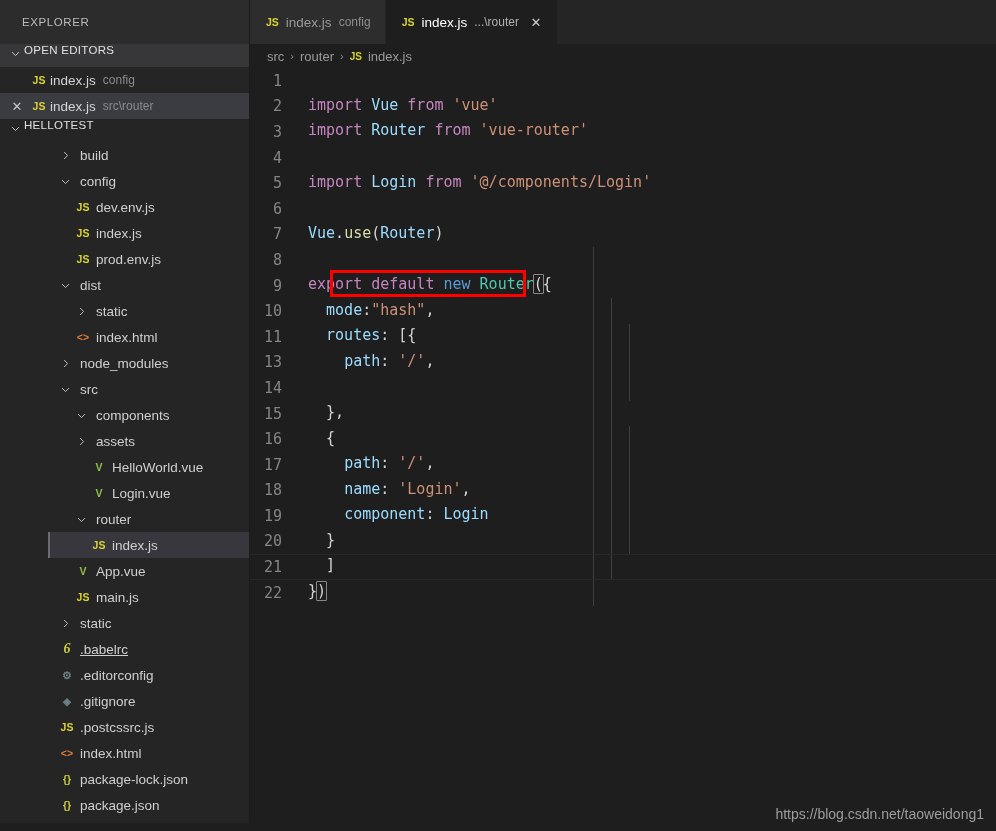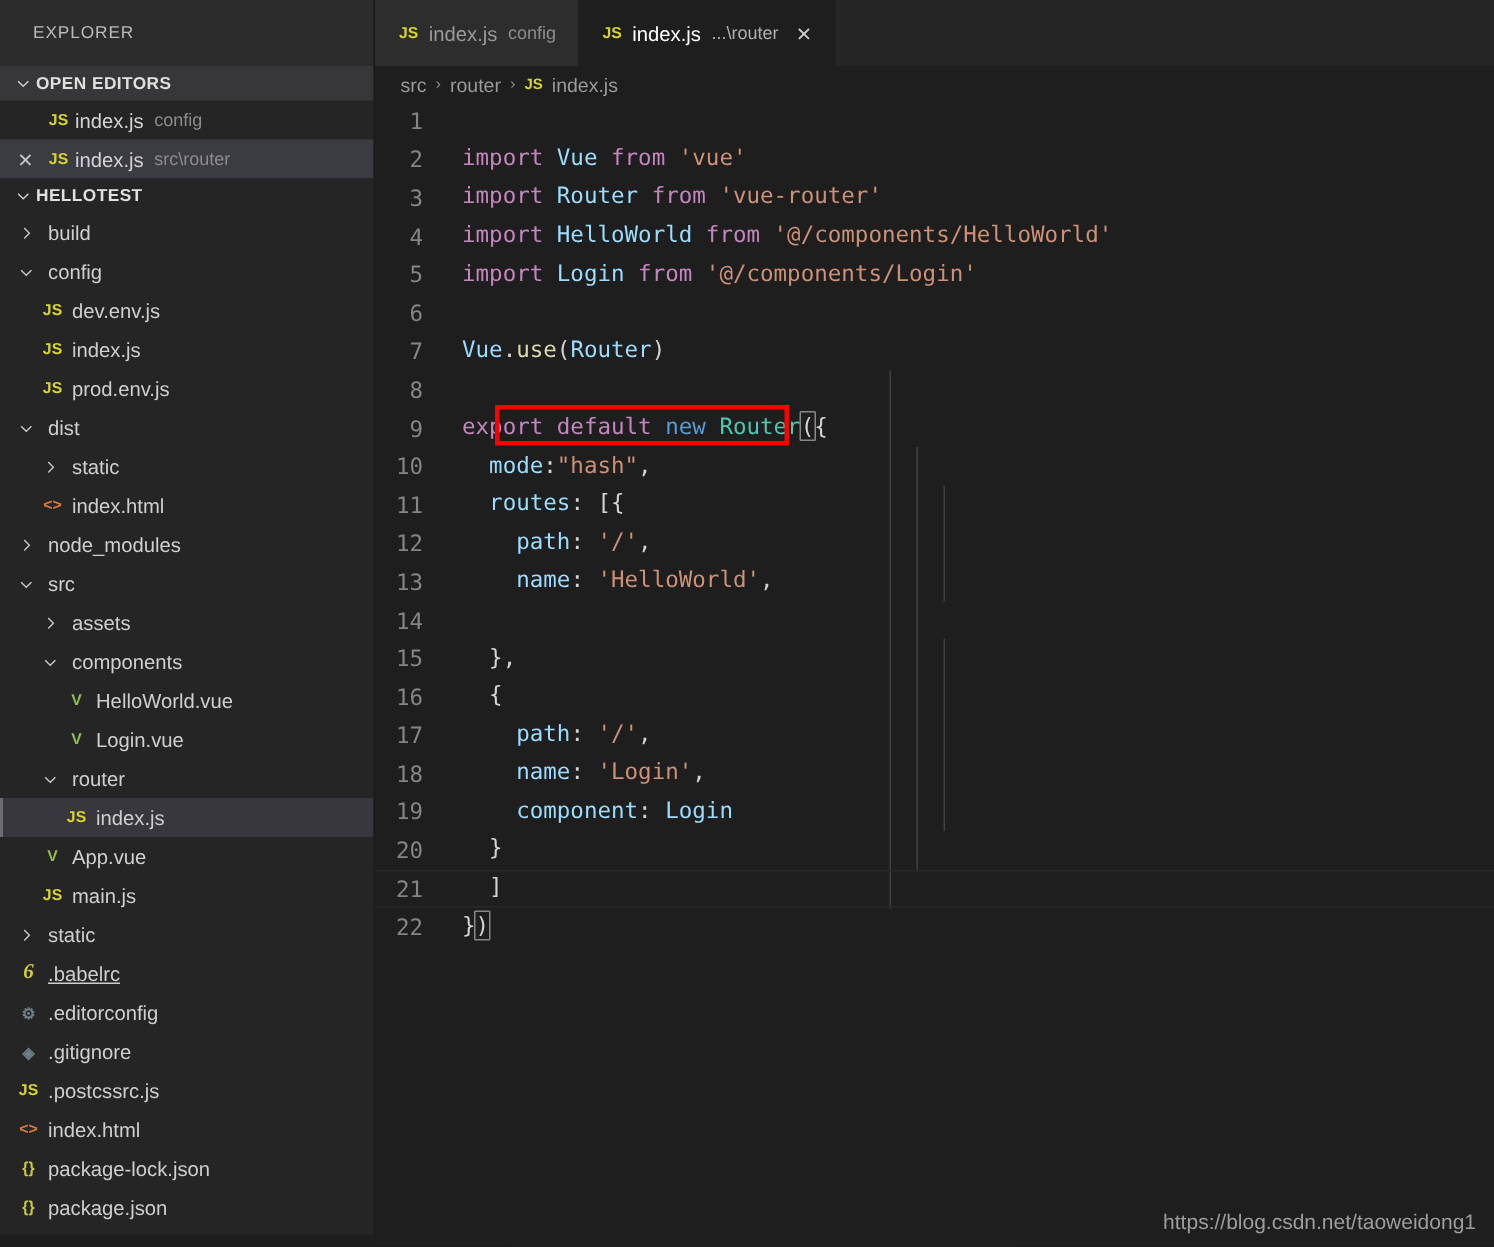--- a/index.html
+++ b/index.html
@@ -40,23 +40,23 @@
     color: #bbbbbb;
     font-weight: 400;
     background: #2c2c2d;
     flex: 0 0 auto;
   }
 
   
   .section-header {
     height: 23px;
     display: flex;
-    align-items: center;
+    align-items: flex-start;
     font-size: 11.5px;
-    font-weight: bold;
+    font-weight: normal;
     letter-spacing: 0.3px;
     color: #e0e0e0;
     padding-left: 6px;
     flex: 0 0 auto;
     cursor: pointer;
     user-select: none;
   }
   .section-header.open-editors { background: #37373a; }
   .section-header.hellotest { background: #252526; }
 
@@ -99,21 +99,21 @@
     align-items: center;
     justify-content: center;
     font-size: 10.5px;
     font-weight: bold;
     font-family: "Liberation Sans", sans-serif;
   }
   .oe-name { color: #d4d4d4; font-size: 13.5px; }
   .oe-desc { color: #8c8c8c; font-size: 12px; margin-left: 7px; }
 
   
-  .tree { flex: 1 1 auto; overflow: hidden; }
+  .tree { flex: 1 1 auto; overflow: hidden; padding-left: 48px; }
   .tree-row {
     height: 26px;
     display: flex;
     align-items: center;
     font-size: 13.5px;
     color: #cfcfcf;
     cursor: pointer;
     box-sizing: border-box;
     white-space: nowrap;
   }
@@ -415,33 +415,33 @@
             <svg width="11" height="11" viewBox="0 0 16 16">
               <path d="M3 6 L8 11 L13 6" fill="none" stroke="#c6c6c6" stroke-width="1.4"></path>
             </svg>
           </span>
           <span class="tree-label" style="margin-left: 6px;">src</span>
         </div>
         <div class="tree-row">
           <span class="tw-pad" style="width: 24px;"></span>
           <span class="chev">
             <svg width="11" height="11" viewBox="0 0 16 16">
+              <path d="M3 6 L8 11 L13 6" fill="none" stroke="#c6c6c6" stroke-width="1.4"></path>
+            </svg>
+          </span>
+          <span class="tree-label" style="margin-left: 6px;">components</span>
+        </div>
+        <div class="tree-row">
+          <span class="tw-pad" style="width: 24px;"></span>
+          <span class="chev">
+            <svg width="11" height="11" viewBox="0 0 16 16">
               <path d="M6 3 L11 8 L6 13" fill="none" stroke="#c6c6c6" stroke-width="1.4"></path>
             </svg>
           </span>
           <span class="tree-label" style="margin-left: 6px;">assets</span>
-        </div>
-        <div class="tree-row">
-          <span class="tw-pad" style="width: 24px;"></span>
-          <span class="chev">
-            <svg width="11" height="11" viewBox="0 0 16 16">
-              <path d="M3 6 L8 11 L13 6" fill="none" stroke="#c6c6c6" stroke-width="1.4"></path>
-            </svg>
-          </span>
-          <span class="tree-label" style="margin-left: 6px;">components</span>
         </div>
         <div class="tree-row">
           <span class="tw-pad" style="width: 40px;"></span>
           <span class="file-icon ic-vue">V</span>
           <span class="tree-label" style="margin-left: 2px;">HelloWorld.vue</span>
         </div>
         <div class="tree-row">
           <span class="tw-pad" style="width: 40px;"></span>
           <span class="file-icon ic-vue">V</span>
           <span class="tree-label" style="margin-left: 2px;">Login.vue</span>
@@ -548,30 +548,29 @@
     </div>
 
     <div class="code-area" id="code-area">
         <div class="iguide" style="left: 379px; top: 358.4px; height: 128px; bottom: auto;"></div>
         <div class="iguide" style="left: 379px; top: 256px; height: 76.8px; bottom: auto;"></div>
         <div class="iguide" style="left: 361px; top: 230.4px; height: 281.6px; bottom: auto;"></div>
         <div class="iguide" style="left: 343px; top: 179.2px; height: 358.4px; bottom: auto;"></div>
       <div class="red-box" style="left: 80px; top: 201.8px; width: 196px; height: 27px;"></div>
     <div class="code-line"><span class="ln">1</span><span class="code-text"><span class="t-kw">import </span><span class="t-id">Vue</span><span class="t-kw"> from </span><span class="t-str">'vue'</span></span></div>
         <div class="code-line"><span class="ln">2</span><span class="code-text"><span class="t-kw">import </span><span class="t-id">Router</span><span class="t-kw"> from </span><span class="t-str">'vue-router'</span></span></div>
-        <div class="code-line"><span class="ln">3</span><span class="code-text"><span class="t-kw">import </span><span class="t-id">HelloWorld</span><span class="t-kw"> from </span><span class="t-str">'@/components/HelloWorld'</span></span></div>
+        <div class="code-line"><span class="ln">3</span></div>
         <div class="code-line"><span class="ln">4</span><span class="code-text"><span class="t-kw">import </span><span class="t-id">Login</span><span class="t-kw"> from </span><span class="t-str">'@/components/Login'</span></span></div>
         <div class="code-line"><span class="ln">5</span><span class="code-text"></span></div>
         <div class="code-line"><span class="ln">6</span><span class="code-text"><span class="t-id">Vue</span><span class="t-plain">.</span><span class="t-fn">use</span><span class="t-plain">(</span><span class="t-id">Router</span><span class="t-plain">)</span></span></div>
         <div class="code-line"><span class="ln">7</span><span class="code-text"></span></div>
         <div class="code-line"><span class="ln">8</span><span class="code-text"><span class="t-kw">export </span><span class="t-kw">default </span><span class="t-kw2">new </span><span class="t-cls">Router</span><span class="t-plain bracket-box">(</span><span class="t-plain">{</span></span></div>
         <div class="code-line"><span class="ln">9</span><span class="code-text"><span class="t-plain">  </span><span class="t-id">mode</span><span class="t-plain">:</span><span class="t-str">"hash"</span><span class="t-plain">,</span></span></div>
         <div class="code-line"><span class="ln">10</span><span class="code-text"><span class="t-plain">  </span><span class="t-id">routes</span><span class="t-plain">: [{</span></span></div>
         <div class="code-line"><span class="ln">11</span><span class="code-text"><span class="t-plain">    </span><span class="t-id">path</span><span class="t-plain">: </span><span class="t-str">'/'</span><span class="t-plain">,</span></span></div>
-        <div class="code-line"><span class="ln">12</span><span class="code-text"><span class="t-plain">    </span><span class="t-id">name</span><span class="t-plain">: </span><span class="t-str">'HelloWorld'</span><span class="t-plain">,</span></span></div>
         <div class="code-line"><span class="ln">13</span></div>
         <div class="code-line"><span class="ln">14</span><span class="code-text"><span class="t-plain">  },</span></span></div>
         <div class="code-line"><span class="ln">15</span><span class="code-text"><span class="t-plain">  {</span></span></div>
         <div class="code-line"><span class="ln">16</span><span class="code-text"><span class="t-plain">    </span><span class="t-id">path</span><span class="t-plain">: </span><span class="t-str">'/'</span><span class="t-plain">,</span></span></div>
         <div class="code-line"><span class="ln">17</span><span class="code-text"><span class="t-plain">    </span><span class="t-id">name</span><span class="t-plain">: </span><span class="t-str">'Login'</span><span class="t-plain">,</span></span></div>
         <div class="code-line"><span class="ln">18</span><span class="code-text"><span class="t-plain">    </span><span class="t-id">component</span><span class="t-plain">: </span><span class="t-id">Login</span></span></div>
         <div class="code-line"><span class="ln">19</span><span class="code-text"><span class="t-plain">  }</span></span></div>
         <div class="code-line"><span class="ln">20</span><span class="code-text"><span class="t-plain">  ]</span></span></div>
         <div class="code-line current"><span class="ln">21</span><span class="code-text"><span class="t-plain">}</span><span class="t-plain bracket-box">)</span></span></div>
         <div class="code-line"><span class="ln">22</span><span class="code-text"></span></div>

